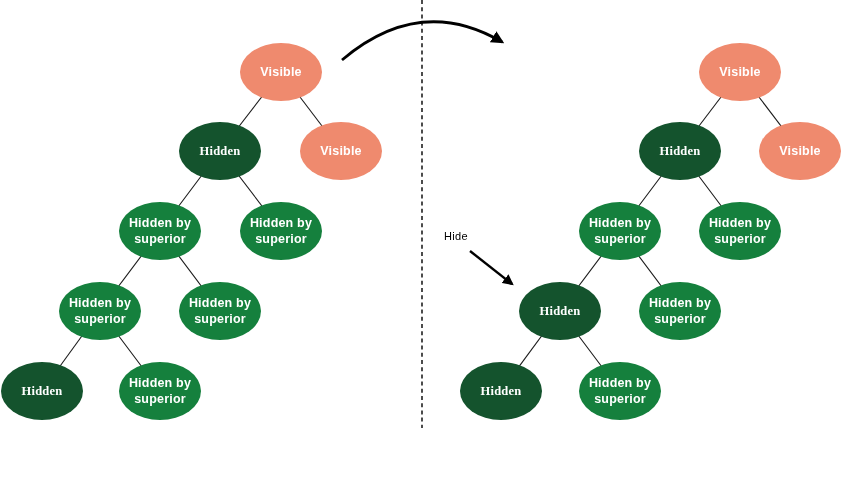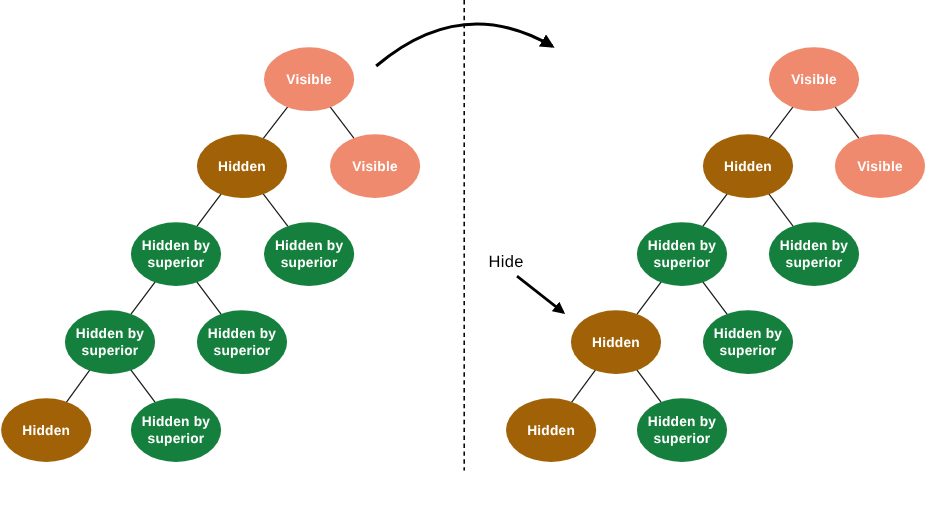--- a/index.html
+++ b/index.html
@@ -29,27 +29,27 @@
     text-align: center;
     color: #ffffff;
     font-size: 12.5px;
     font-weight: 700;
     line-height: 1.3;
     letter-spacing: 0.2px;
     padding: 0 2px;
     box-sizing: border-box;
   }
   .node[data-state="visible"] { background: #EF8A6E; }
-  .node[data-state="hidden"] { background: #a16207; }
+  .node[data-state="hidden"] { background: #14532d; font-family: Liberation Serif, serif; }
   .node[data-state="hidden-by-superior"] { background: #15803d; }
   .hide-label {
     position: absolute;
     left: 444px; top: 230px;
     color: #000000;
-    font-size: 15px;
+    font-size: 11px;
     font-weight: 500;
     letter-spacing: 0.3px;
   }
 </style>
 </head>
 <body>
 
 <div class="stage">
 
   <svg class="lines" viewBox="0 0 841 482">

